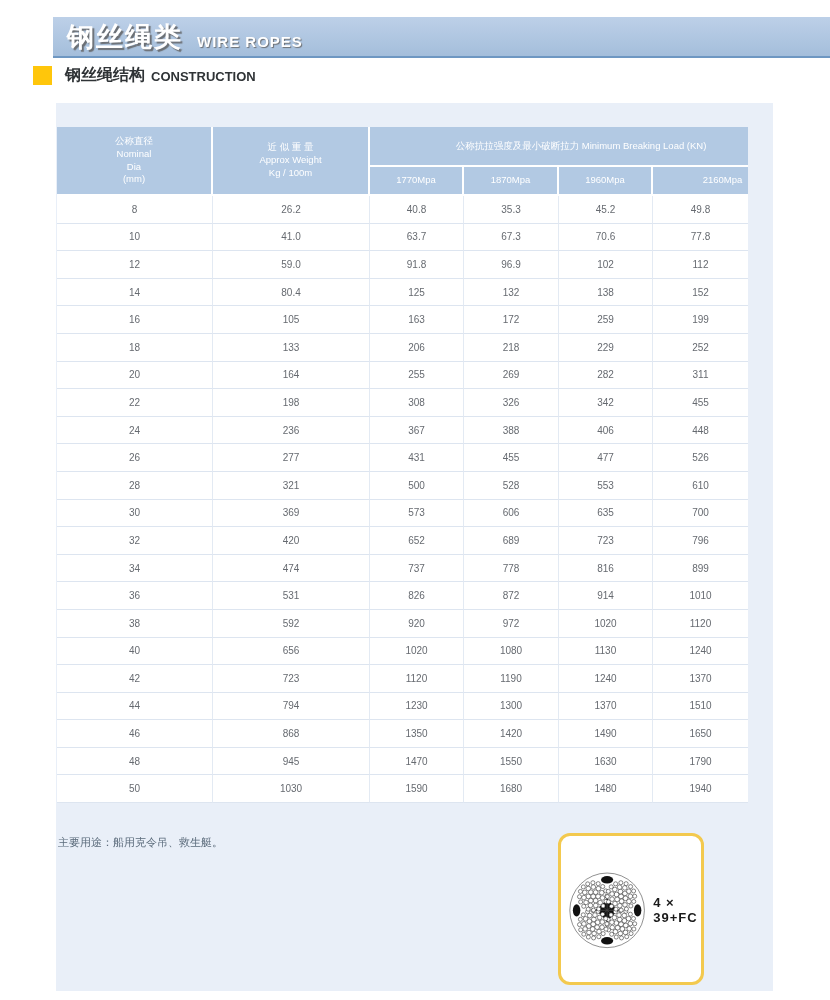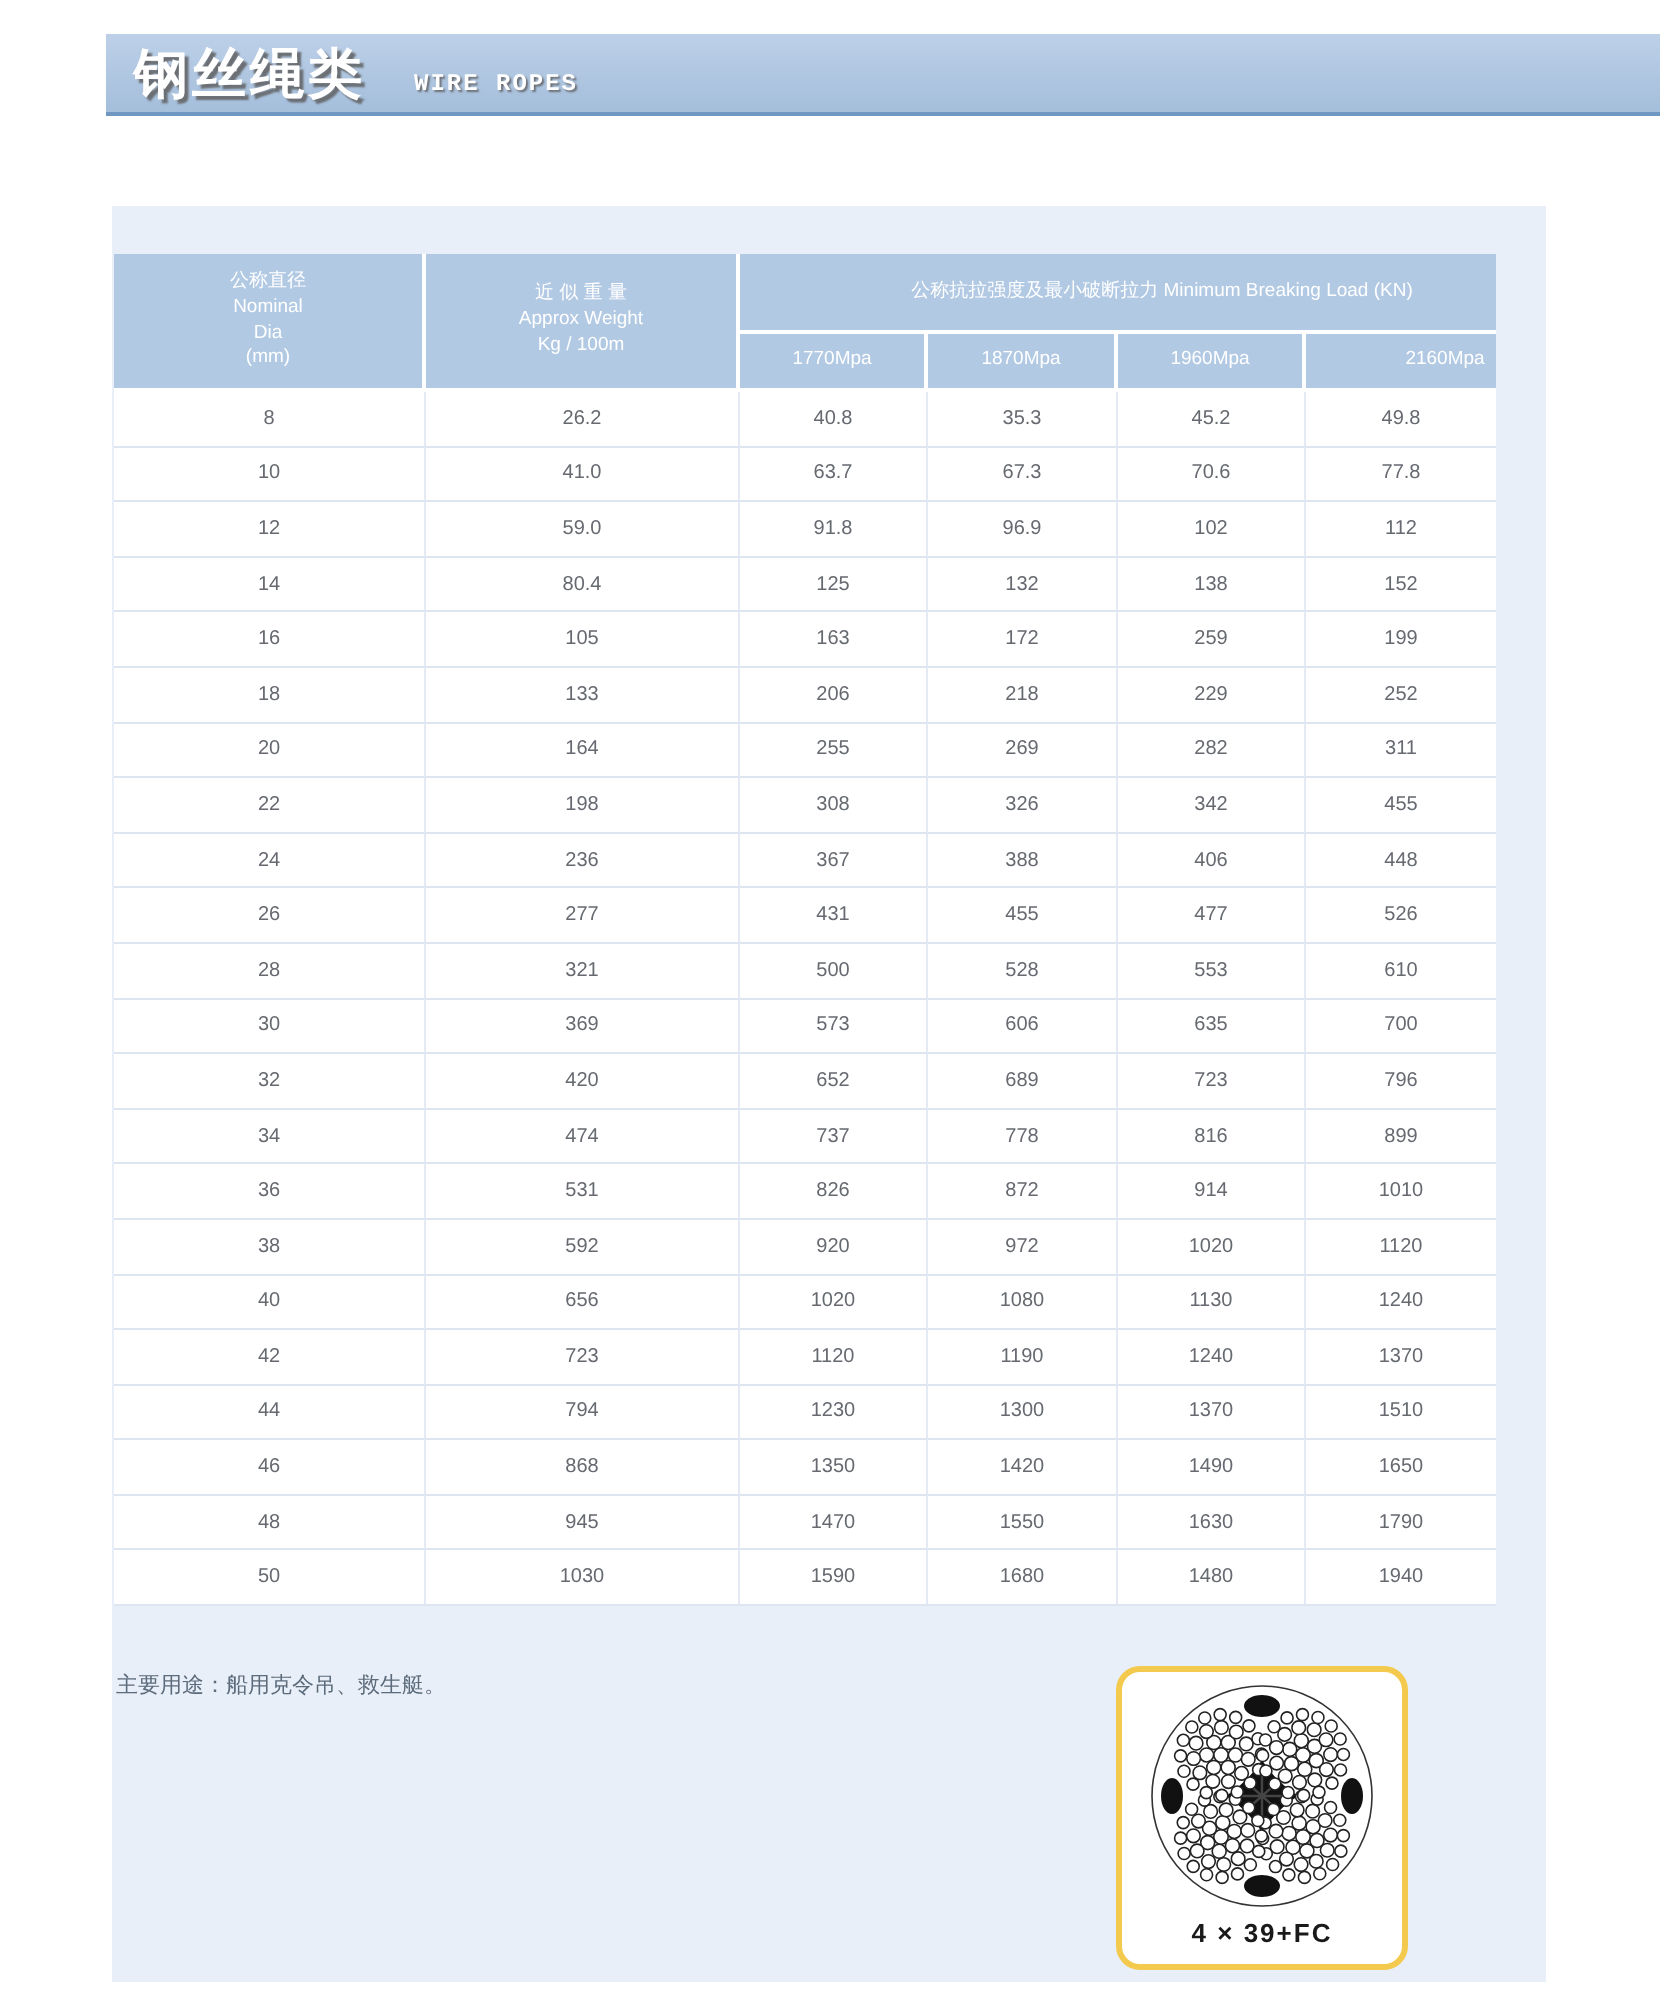--- a/index.html
+++ b/index.html
@@ -7,22 +7,22 @@
               font-family: "Liberation Sans", "DejaVu Sans", sans-serif; }
   .page { position: relative; width: 830px; height: 1000px; background: #ffffff; border-radius: 28px; }
 
   
   .banner { position: absolute; left: 53px; top: 17px; width: 777px; height: 41px;
             background: linear-gradient(#bdd0e8, #a4bedb);
             border-bottom: 2px solid #6e97c2;
             display: flex; align-items: center; }
   .banner-zh { font-size: 27px; font-weight: bold; color: #ffffff; letter-spacing: 2px;
                margin-left: 14px; text-shadow: 2px 2px 1px #6b6f74; }
-  .banner-en { font-size: 12px; font-weight: bold; color: #ffffff; letter-spacing: 1px;
-               margin-left: 24px; margin-top: 10px; text-shadow: 1px 1px 1px #6b6f74; font-family: Liberation Mono, monospace; }
+  .banner-en { font-size: 15px; font-weight: bold; color: #ffffff; letter-spacing: 1px;
+               margin-left: 14px; margin-top: 10px; text-shadow: 1px 1px 1px #6b6f74; }
 
   
   .section { position: absolute; left: 33px; top: 64px; height: 22px; display: flex; align-items: center; }
   .bullet { width: 19px; height: 19px; background: #ffc60b; margin-right: 13px; }
   .section-zh { font-size: 16px; font-weight: bold; color: #2f3336; }
   .section-en { font-size: 13px; font-weight: bold; color: #2f3336; margin-left: 6px; margin-top: 2px; }
 
   
   .panel { position: absolute; left: 56px; top: 103px; width: 717px; height: 888px;
            background: #e9eff8; }
@@ -42,34 +42,39 @@
   table.spec td.last { border-right: none; }
   .colw1 { width: 156px; } .colw2 { width: 157px; }
   .colw3 { width: 94px; } .colw4 { width: 95px; } .colw5 { width: 94px; } .colw6 { width: 95px; }
 
   
   .note { position: absolute; left: 2px; top: 732px; font-size: 11px; color: #5b6b7b; }
 
   
   .card { position: absolute; left: 502px; top: 730px; width: 146px; height: 152px;
           background: #ffffff; border: 3px solid #f3c94e; border-radius: 12px;
-          display: flex; flex-direction: column; align-items: center; }
+          display: flex; flex-direction: row; align-items: center; }
   .card svg { margin-top: 4px; }
   .card-label { font-size: 13px; font-weight: bold; color: #1a1a1a; margin-top: 1px; letter-spacing: 1px; }
 </style>
 </head>
 <body>
 
 <div class="page">
 
   <div class="banner">
     <span class="banner-zh">钢丝绳类</span>
     <span class="banner-en">WIRE ROPES</span>
   </div>
 
+  <div class="section">
+    <span class="bullet"></span>
+    <span class="section-zh">钢丝绳结构</span>
+    <span class="section-en">CONSTRUCTION</span>
+  </div>
 
   <div class="panel">
 
     <table class="spec">
       <colgroup>
         <col class="colw1">
           <col class="colw2">
           <col class="colw3">
         <col class="colw4">
           <col class="colw5">

